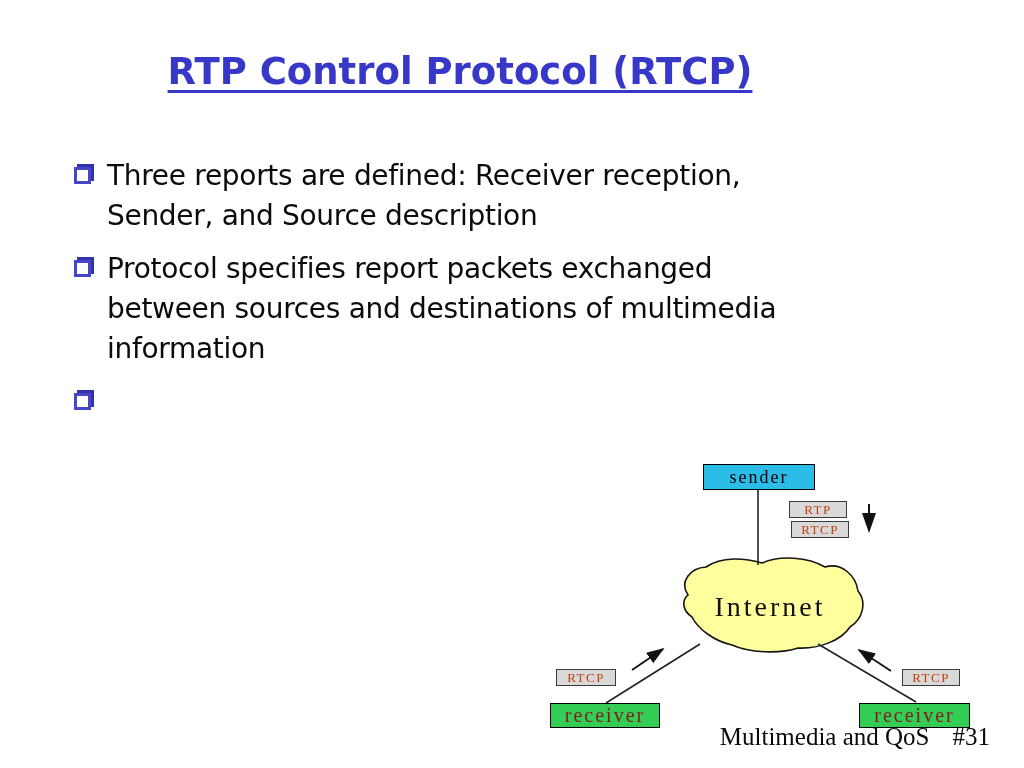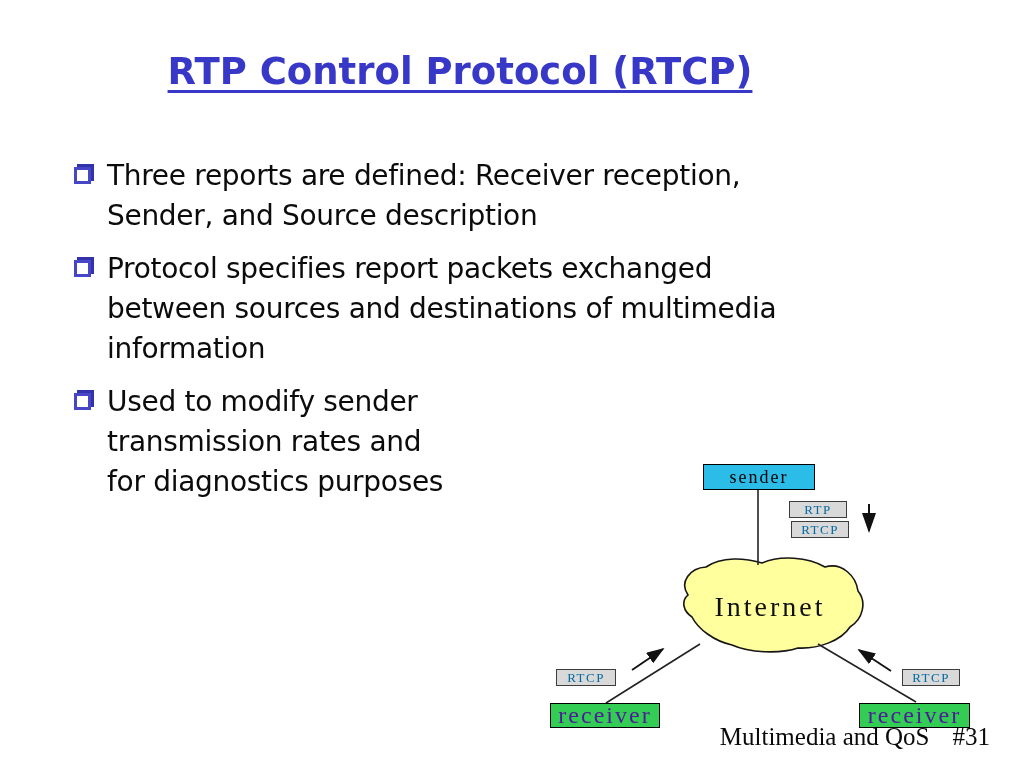--- a/index.html
+++ b/index.html
@@ -39,28 +39,28 @@
   
   .diagram { position: absolute; left: 540px; top: 455px; width: 460px; height: 295px; }
   .diagram svg { position: absolute; left: 0; top: 0; }
 
   .node {
     position: absolute; display: flex; align-items: center; justify-content: center;
     font-family: "Liberation Serif", serif; letter-spacing: 2px;
     border: 1.5px solid #000;
   }
   .node-sender { left: 163px; top: 9px; width: 112px; height: 26px; background: #2bbce8; font-size: 18px; }
-  .node-receiver { background: #33cc55; font-size: 24px; color: #4c1d95; }
+  .node-receiver { background: #33cc55; font-size: 20px; color: #7f1d1d; }
   .node-receiver-left  { left: 10px;  top: 248px; width: 110px; height: 25px; }
   .node-receiver-right { left: 319px; top: 248px; width: 111px; height: 25px; }
 
   .tag {
     position: absolute; display: flex; align-items: center; justify-content: center;
     font-family: "Liberation Serif", serif; font-size: 13px; letter-spacing: 1.5px;
-    background: #d9d9d9; border: 1px solid #3c3c3c; color: #0369a1;
+    background: #d9d9d9; border: 1px solid #3c3c3c; color: #c2410c;
   }
   .tag-rtp       { left: 249px; top: 46px;  width: 58px; height: 17px; }
   .tag-rtcp-top  { left: 251px; top: 66px;  width: 58px; height: 17px; }
   .tag-rtcp-left { left: 16px;  top: 214px; width: 60px; height: 17px; }
   .tag-rtcp-right{ left: 362px; top: 214px; width: 58px; height: 17px; }
 
   .internet-label {
     position: absolute; left: 137px; top: 136px; width: 186px;
     text-align: center;
     font-family: "Liberation Serif", serif; font-size: 28px; letter-spacing: 3px;
@@ -88,23 +88,20 @@
 Sender, and Source description</span>
     </div>
     <div class="bullet-item">
       <span class="bullet-marker"></span>
       <span class="bullet-text">Protocol specifies report packets exchanged
 between sources and destinations of multimedia
 information</span>
     </div>
     <div class="bullet-item">
       <span class="bullet-marker"></span>
-      <span class="bullet-text">Used to modify sender
-transmission rates and
-for diagnostics purposes</span>
     </div>
   </div>
 
   <div class="diagram">
     <svg width="460" height="295" viewBox="0 0 460 295">
       <defs>
         <marker id="arrow" markerWidth="12" markerHeight="10" refX="9" refY="3.5" orient="auto">
           <path d="M0,0 L10,3.5 L0,7 Z" fill="#111"></path>
         </marker>
       </defs>

